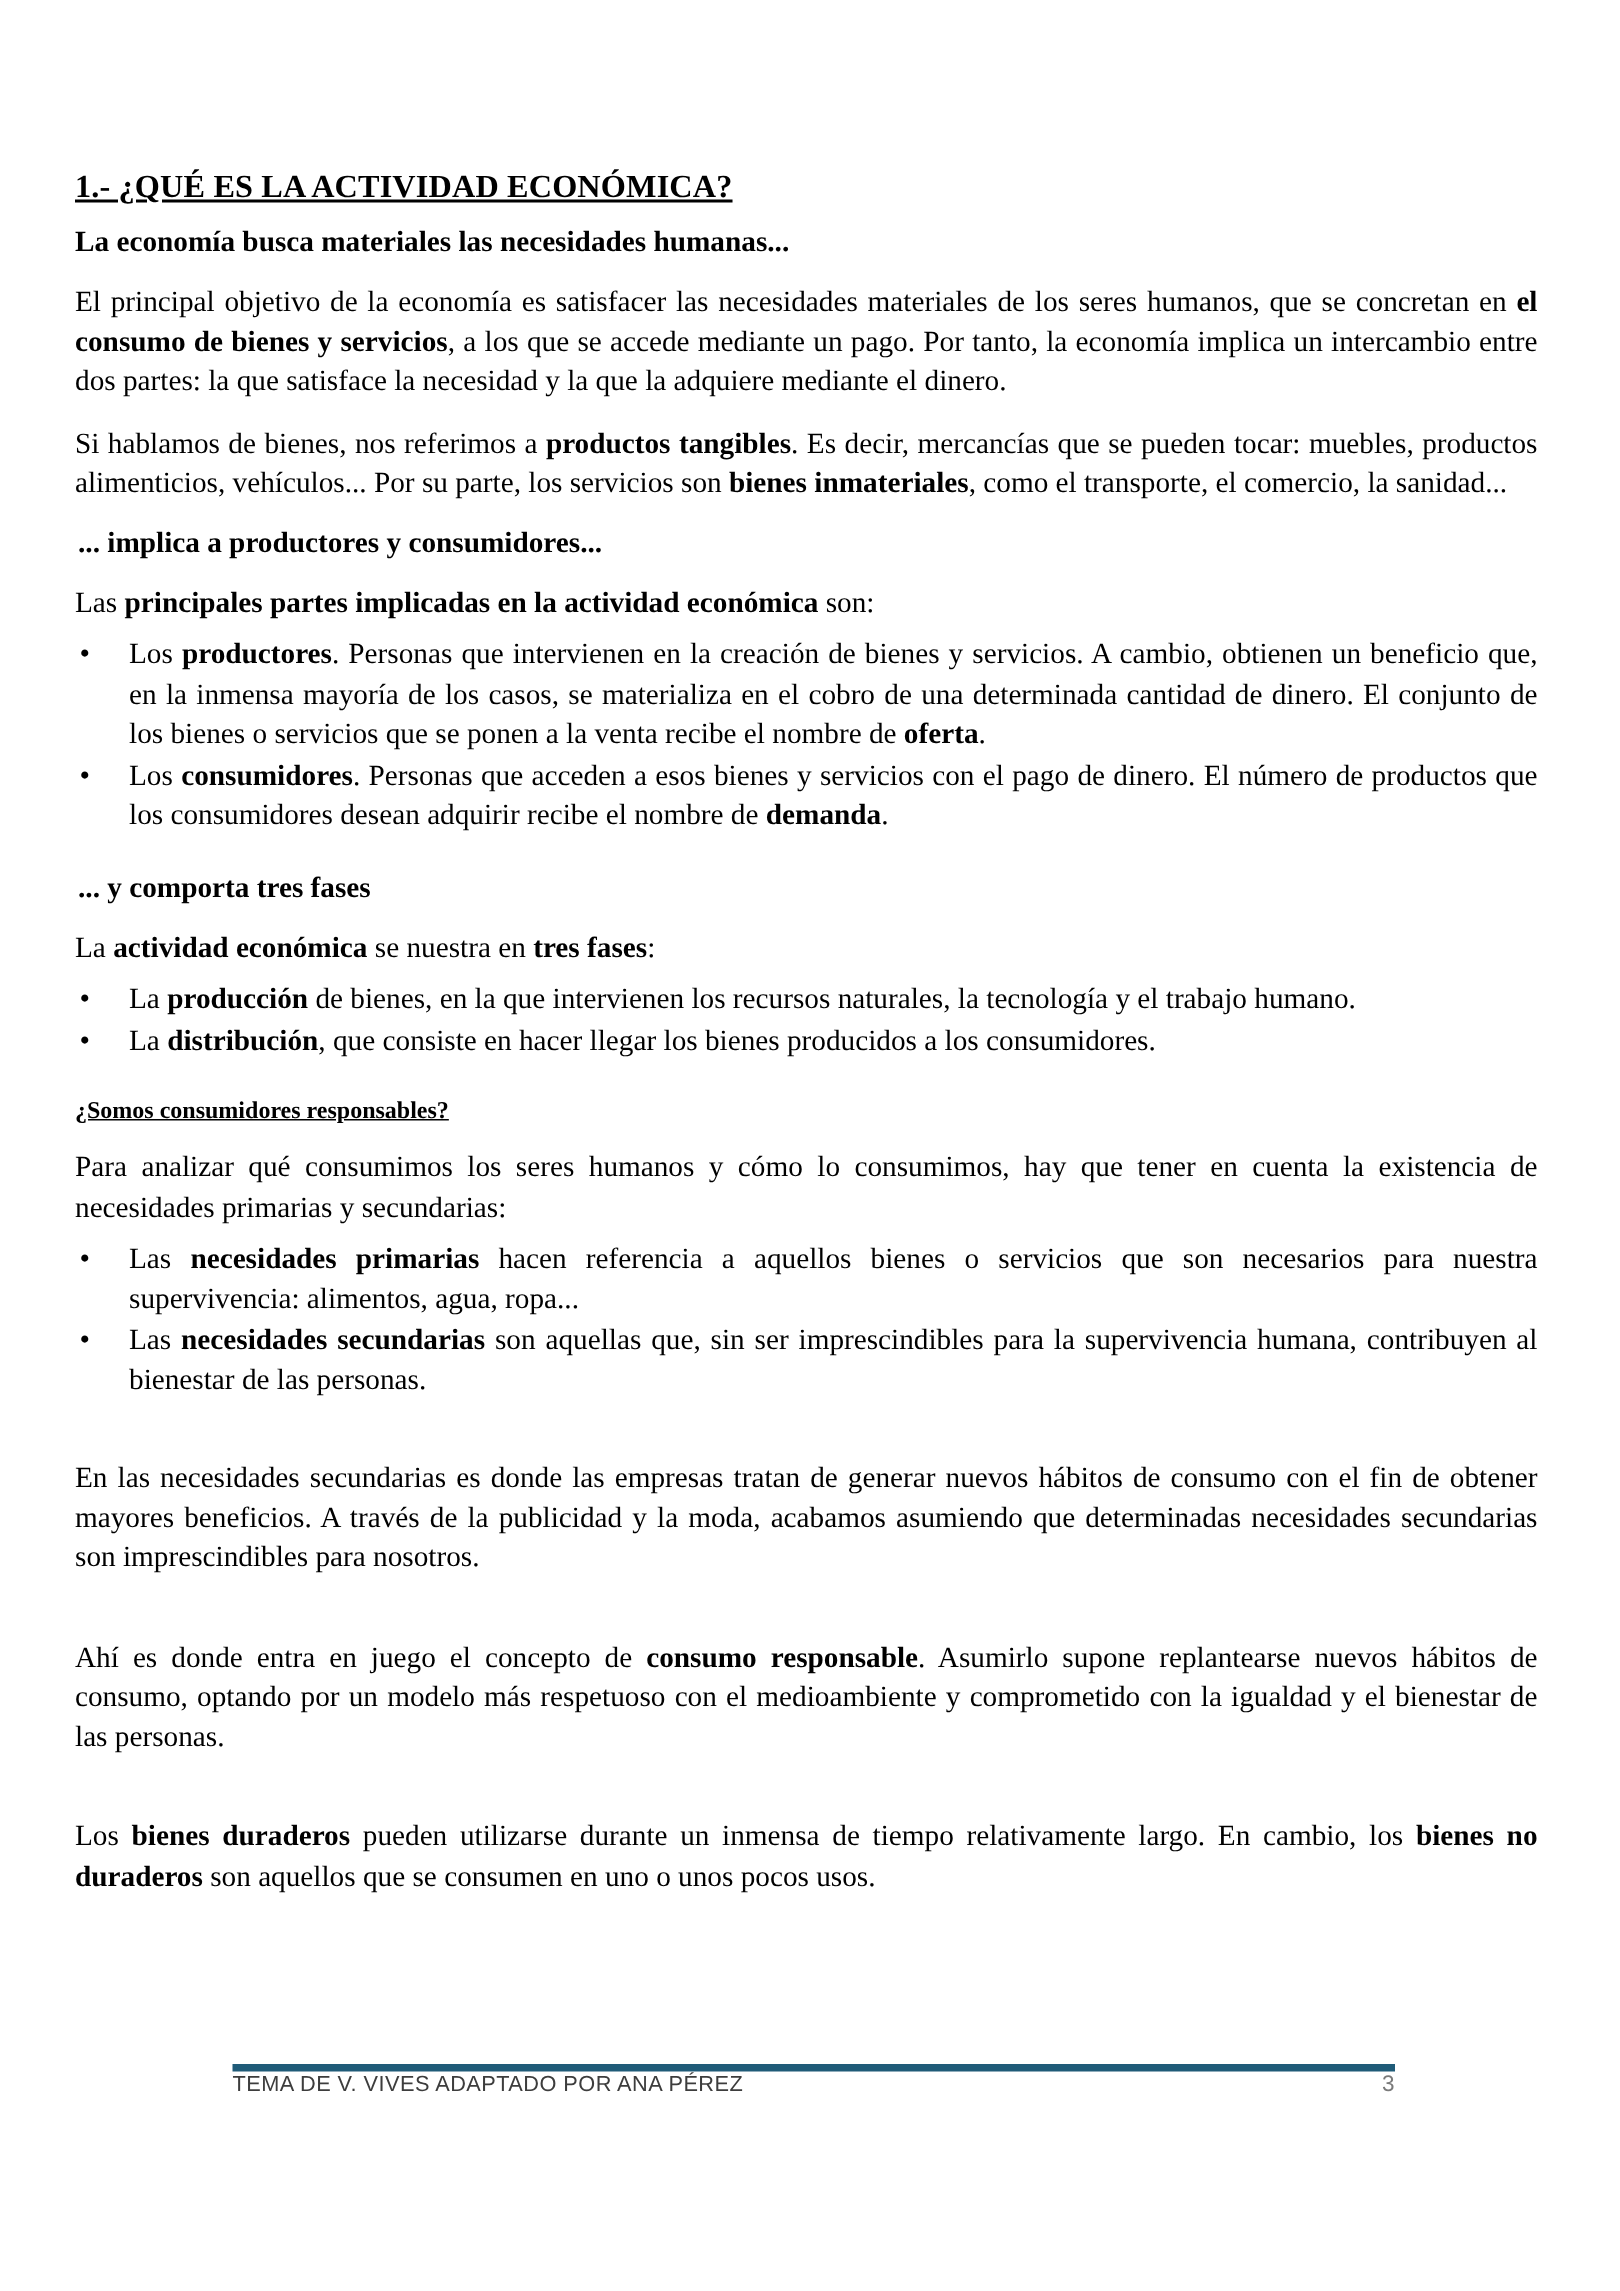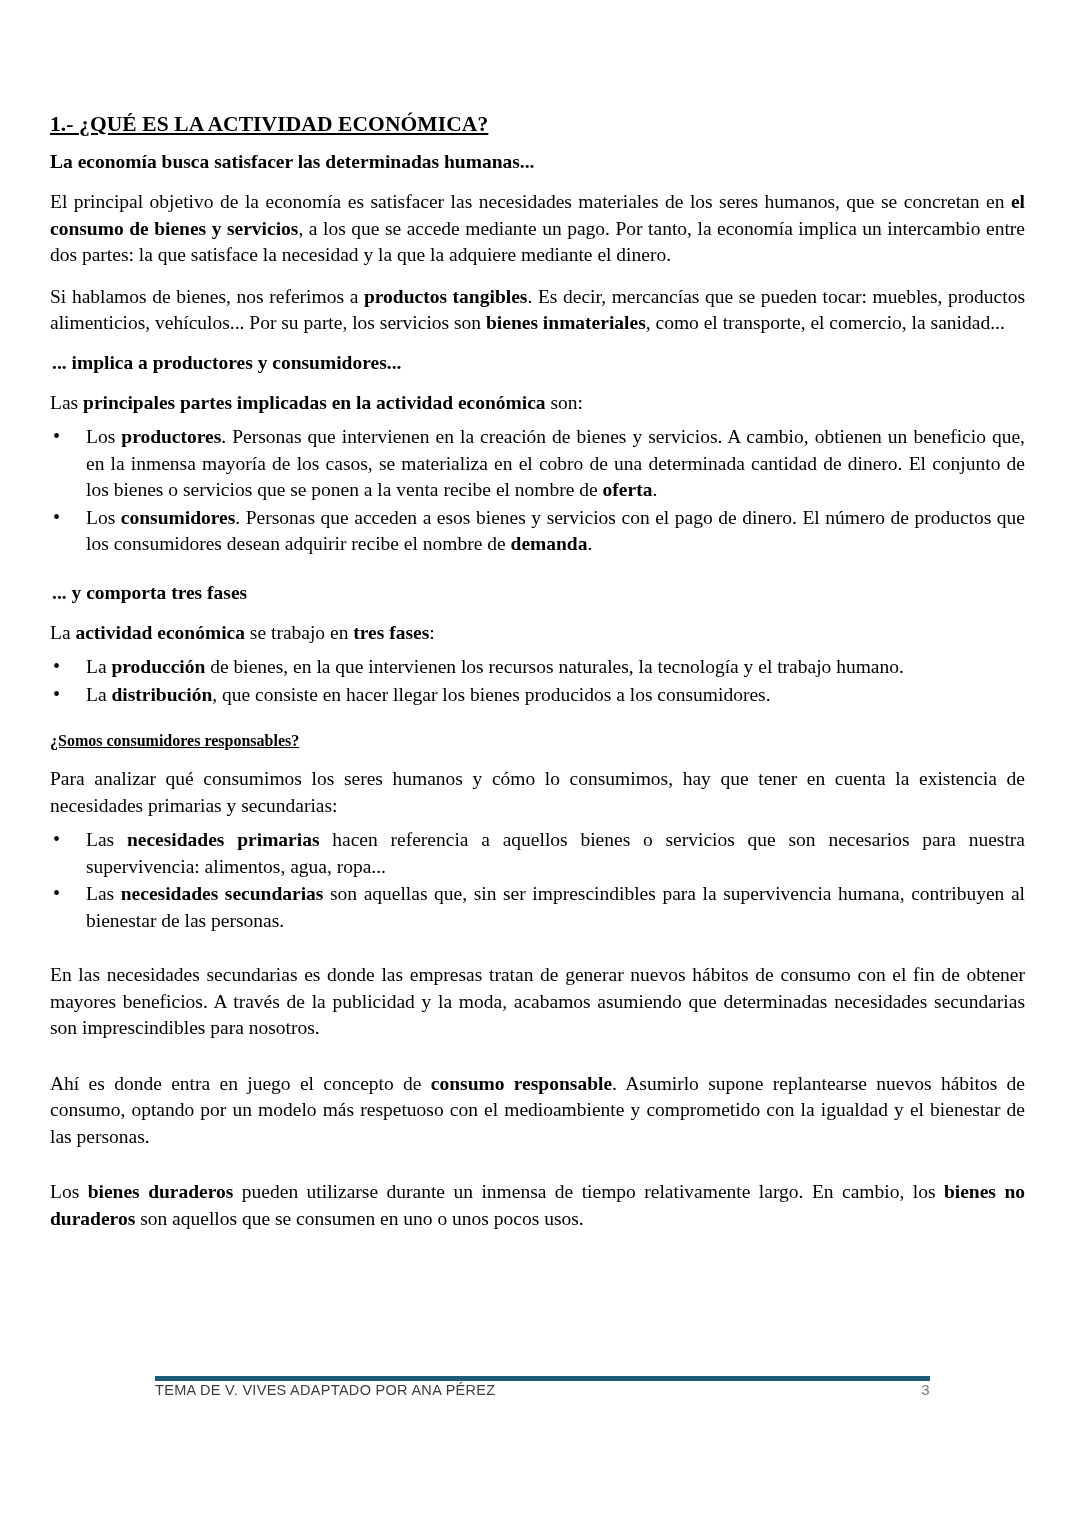--- a/index.html
+++ b/index.html
@@ -47,21 +47,21 @@
   h3.underline-head {
     font-size: 16px;
     font-weight: bold;
     text-decoration: underline;
     margin: 0 0 16px 0;
   }
   p.para {
     font-size: 19.5px;
     line-height: 1.36;
     text-align: justify;
-    margin: 4px 0 15px 0;
+    margin: 15px 0 15px 0;
   }
   p.para.tight {
     margin-bottom: 8px;
   }
   ul.bullets {
     margin: 0 0 14px 0;
     padding: 0 0 0 0;
     list-style: none;
   }
   ul.bullets li {
@@ -110,40 +110,40 @@
 </style>
 </head>
 <body>
 
 <div class="page">
 
   <div class="content">
 
     <h1 class="section-title">1.- ¿QUÉ ES LA ACTIVIDAD ECONÓMICA?</h1>
 
-    <h2 class="sub-head">La economía busca satisfacer las determinadas humanas...</h2>
+    <h2 class="sub-head">La economía busca materiales las necesidades humanas...</h2>
 
     <p class="para"><span>El principal objetivo de la economía es satisfacer las necesidades materiales de los seres humanos, que se concretan en </span><b>el consumo de bienes y servicios</b><span>, a los que se accede mediante un pago. Por tanto, la economía implica un intercambio entre dos partes: la que satisface la necesidad y la que la adquiere mediante el dinero.</span></p>
 
     <p class="para"><span>Si hablamos de bienes, nos referimos a </span><b>productos tangibles</b><span>. Es decir, mercancías que se pueden tocar: muebles, productos alimenticios, vehículos... Por su parte, los servicios son </span><b>bienes inmateriales</b><span>, como el transporte, el comercio, la sanidad...</span></p>
 
     <h2 class="sub-head indent">... implica a productores y consumidores...</h2>
 
     <p class="para tight"><span>Las </span><b>principales partes implicadas en la actividad económica</b><span> son:</span></p>
 
     <ul class="bullets">
       <li><span>Los </span><b>productores</b><span>. Personas que intervienen en la creación de bienes y servicios. A cambio, obtienen un beneficio que, en la inmensa mayoría de los casos, se materializa en el cobro de una determinada cantidad de dinero. El conjunto de los bienes o servicios que se ponen a la venta recibe el nombre de </span><b>oferta</b><span>.</span></li>
       <li><span>Los </span><b>consumidores</b><span>. Personas que acceden a esos bienes y servicios con el pago de dinero. El número de productos que los consumidores desean adquirir recibe el nombre de </span><b>demanda</b><span>.</span></li>
     </ul>
 
     <div class="spacer-sm"></div>
 
     <h2 class="sub-head indent">... y comporta tres fases</h2>
 
-    <p class="para tight"><span>La </span><b>actividad económica</b><span> se trabajo en </span><b>tres fases</b><span>:</span></p>
+    <p class="para tight"><span>La </span><b>actividad económica</b><span> se nuestra en </span><b>tres fases</b><span>:</span></p>
 
     <ul class="bullets">
       <li><span>La </span><b>producción</b><span> de bienes, en la que intervienen los recursos naturales, la tecnología y el trabajo humano.</span></li>
       <li><span>La </span><b>distribución</b><span>, que consiste en hacer llegar los bienes producidos a los consumidores.</span></li>
     </ul>
 
     <div class="spacer-sm"></div>
 
     <h3 class="underline-head">¿Somos consumidores responsables?</h3>
 

